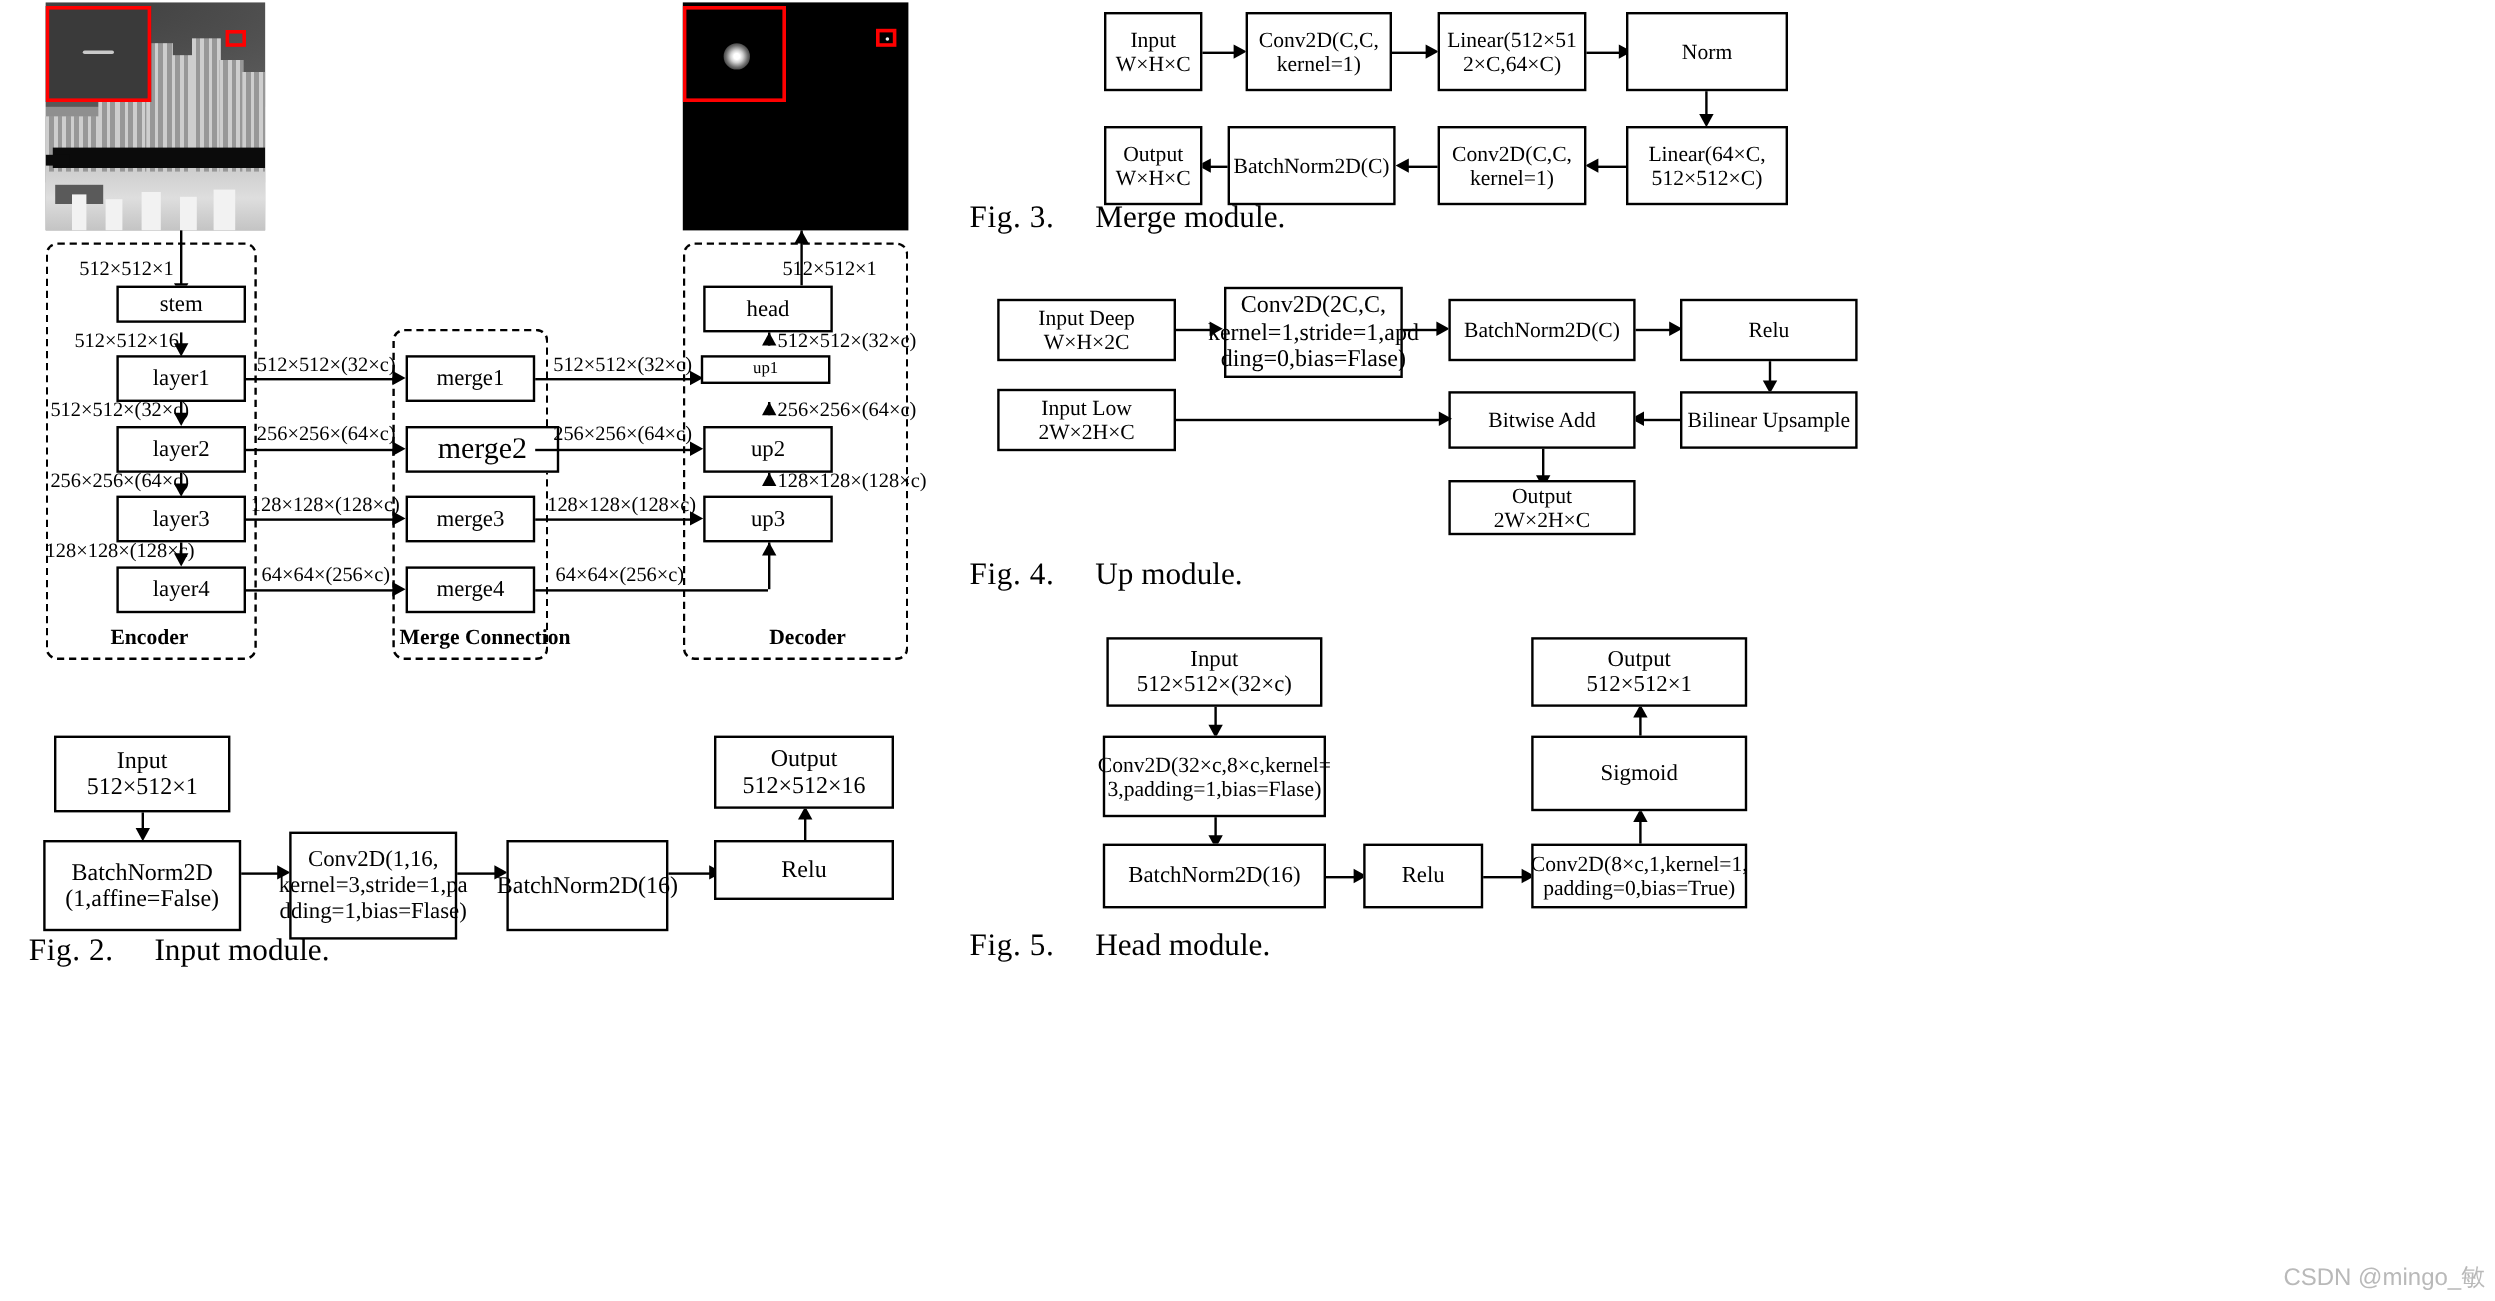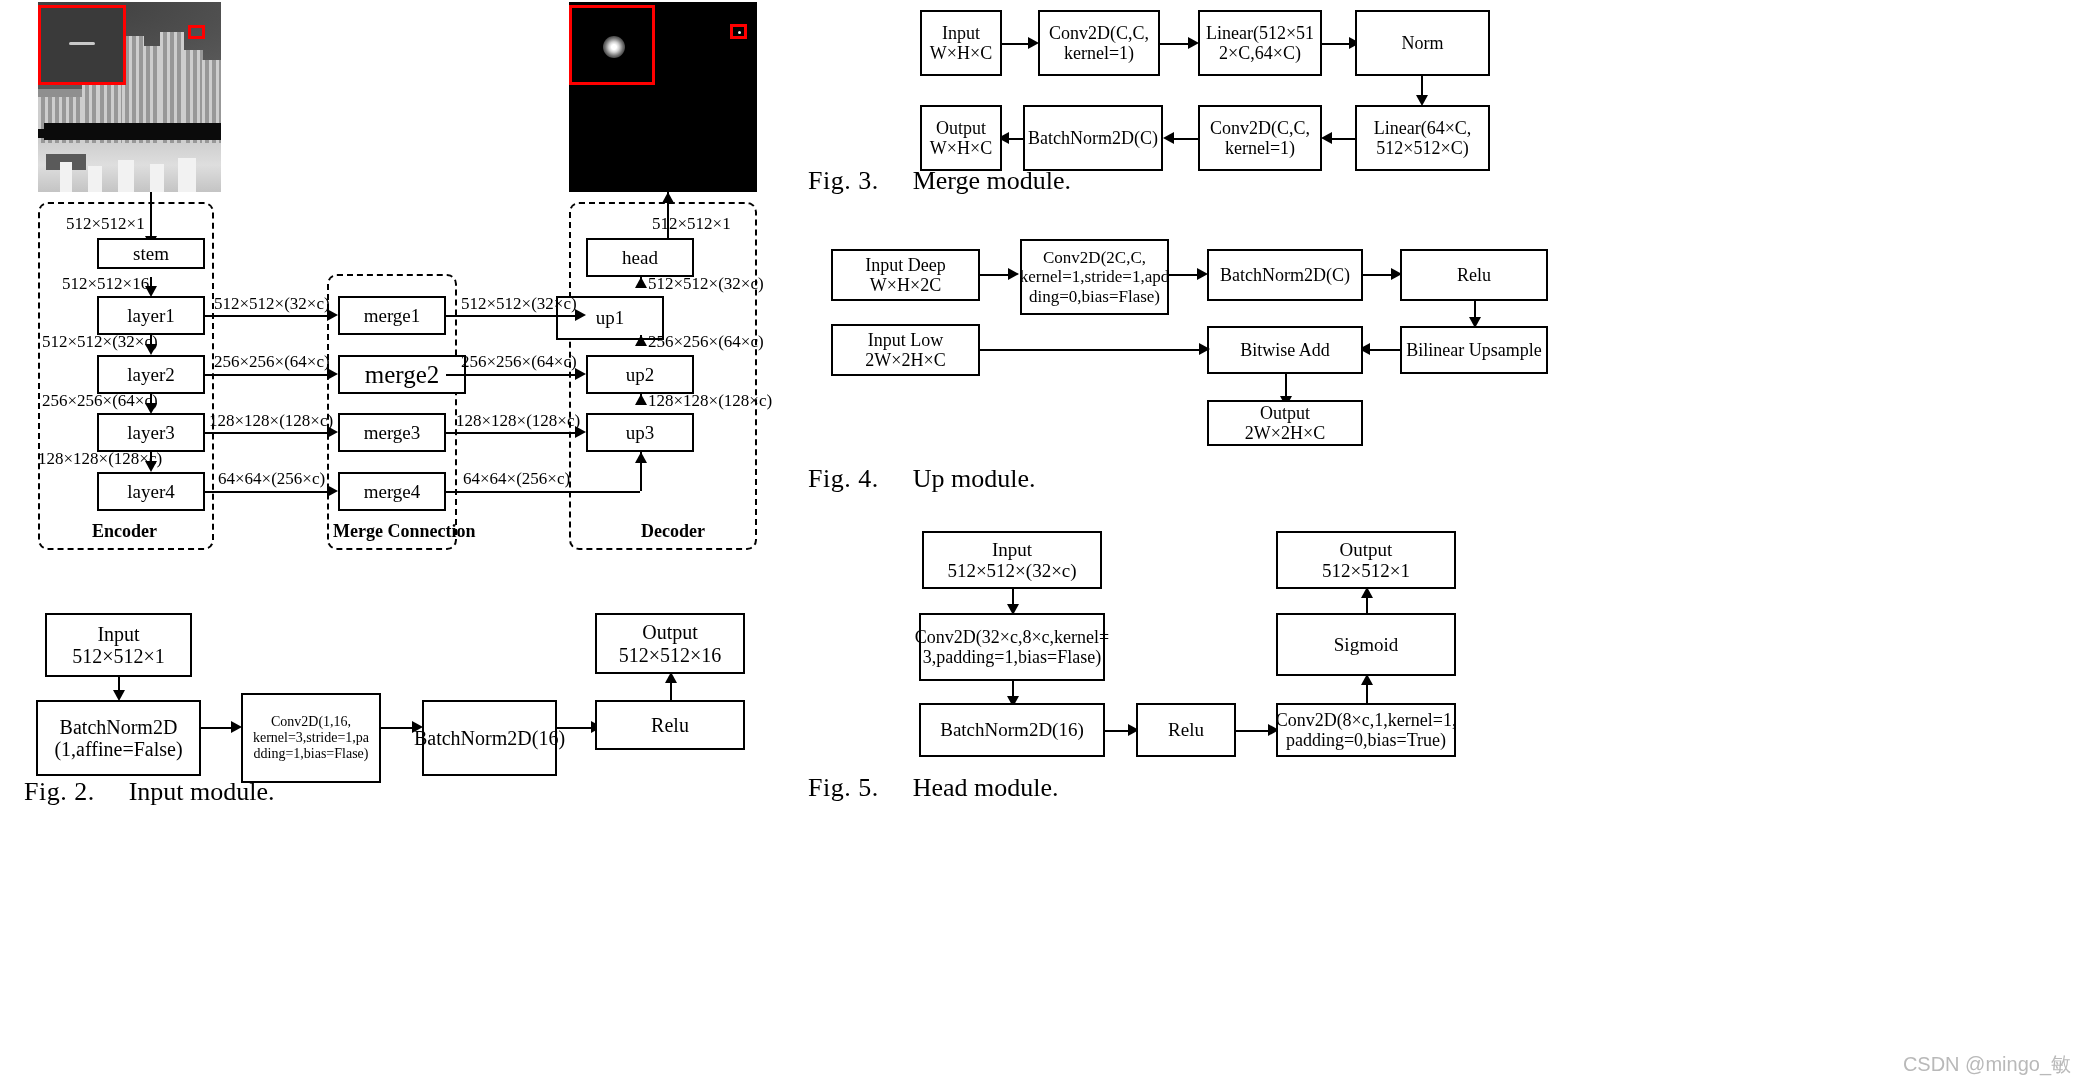--- a/index.html
+++ b/index.html
@@ -121,21 +121,21 @@
   <div class="nbox" style="left:97px;top:355px;width:108px;height:39px;font-size:19px;">layer2</div>
   <div class="nbox" style="left:97px;top:413px;width:108px;height:39px;font-size:19px;">layer3</div>
   <div class="nbox" style="left:97px;top:472px;width:108px;height:39px;font-size:19px;">layer4</div>
 
   <div class="nbox" style="left:338px;top:296px;width:108px;height:39px;font-size:19px;">merge1</div>
   <div class="nbox" style="left:338px;top:355px;width:128px;height:39px;font-size:25px;">merge2</div>
   <div class="nbox" style="left:338px;top:413px;width:108px;height:39px;font-size:19px;">merge3</div>
   <div class="nbox" style="left:338px;top:472px;width:108px;height:39px;font-size:19px;">merge4</div>
 
   <div class="nbox" style="left:586px;top:238px;width:108px;height:39px;font-size:19px;">head</div>
-  <div class="nbox" style="left:556px;top:296px;width:108px;height:44px;font-size:19px;">up1</div>
+  <div class="nbox" style="left:584px;top:296px;width:108px;height:24px;font-size:14px;">up1</div>
   <div class="nbox" style="left:586px;top:355px;width:108px;height:39px;font-size:19px;">up2</div>
   <div class="nbox" style="left:586px;top:413px;width:108px;height:39px;font-size:19px;">up3</div>
 
   <div class="vline" style="left:150px;top:277px;height:11px;"></div>
   <div class="arrD" style="left:145px;top:286px;"></div>
   <div class="vline" style="left:150px;top:335px;height:11px;"></div>
   <div class="arrD" style="left:145px;top:344px;"></div>
   <div class="vline" style="left:150px;top:394px;height:11px;"></div>
   <div class="arrD" style="left:145px;top:403px;"></div>
   <div class="vline" style="left:150px;top:452px;height:11px;"></div>
@@ -197,21 +197,21 @@
   <div class="nbox" style="left:45px;top:613px;width:147px;height:64px;font-size:20px;">Input
 512×512×1</div>
   <div class="vline" style="left:118px;top:677px;height:15px;"></div>
   <div class="arrD" style="left:113px;top:690px;"></div>
 
   <div class="nbox" style="left:36px;top:700px;width:165px;height:76px;font-size:20px;">BatchNorm2D
 (1,affine=False)</div>
   <div class="hline" style="left:201px;top:727px;width:34px;"></div>
   <div class="arrR" style="left:231px;top:721px;"></div>
 
-  <div class="nbox" style="left:241px;top:693px;width:140px;height:90px;font-size:14px;">Conv2D(1,16,
+  <div class="nbox" style="left:241px;top:693px;width:140px;height:90px;font-size:19px;">Conv2D(1,16,
 kernel=3,stride=1,pa
 dding=1,bias=Flase)</div>
   <div class="hline" style="left:381px;top:727px;width:35px;"></div>
   <div class="arrR" style="left:412px;top:721px;"></div>
 
   <div class="nbox" style="left:422px;top:700px;width:135px;height:76px;font-size:20px;">BatchNorm2D(16)</div>
   <div class="hline" style="left:557px;top:727px;width:38px;"></div>
   <div class="arrR" style="left:591px;top:721px;"></div>
 
   <div class="nbox" style="left:595px;top:700px;width:150px;height:50px;font-size:20px;">Relu</div>
@@ -263,21 +263,21 @@
 
   <div class="caption" style="left:808px;top:166px;">
     <span class="fignum">Fig. 3.</span><span class="figtxt">Merge module.</span>
   </div>
 
   <div class="nbox" style="left:831px;top:249px;width:149px;height:52px;font-size:18px;">Input Deep
 W×H×2C</div>
   <div class="hline" style="left:980px;top:274px;width:32px;"></div>
   <div class="arrR" style="left:1008px;top:268px;"></div>
 
-  <div class="nbox" style="left:1020px;top:239px;width:149px;height:76px;font-size:17px;">Conv2D(2C,C,
+  <div class="nbox" style="left:1020px;top:239px;width:149px;height:76px;font-size:20px;">Conv2D(2C,C,
 kernel=1,stride=1,apd
 ding=0,bias=Flase)</div>
   <div class="hline" style="left:1169px;top:274px;width:32px;"></div>
   <div class="arrR" style="left:1197px;top:268px;"></div>
 
   <div class="nbox" style="left:1207px;top:249px;width:156px;height:52px;font-size:18px;">BatchNorm2D(C)</div>
   <div class="hline" style="left:1363px;top:274px;width:32px;"></div>
   <div class="arrR" style="left:1391px;top:268px;"></div>
 
   <div class="nbox" style="left:1400px;top:249px;width:148px;height:52px;font-size:18px;">Relu</div>

